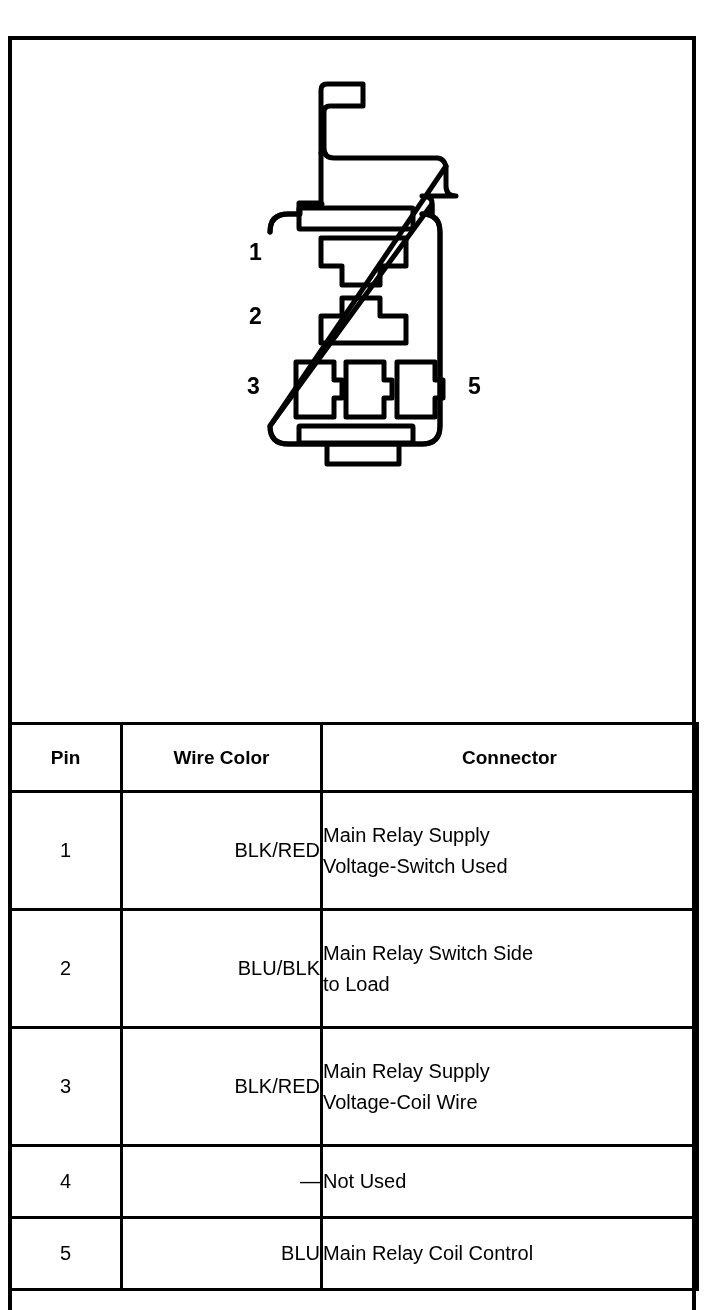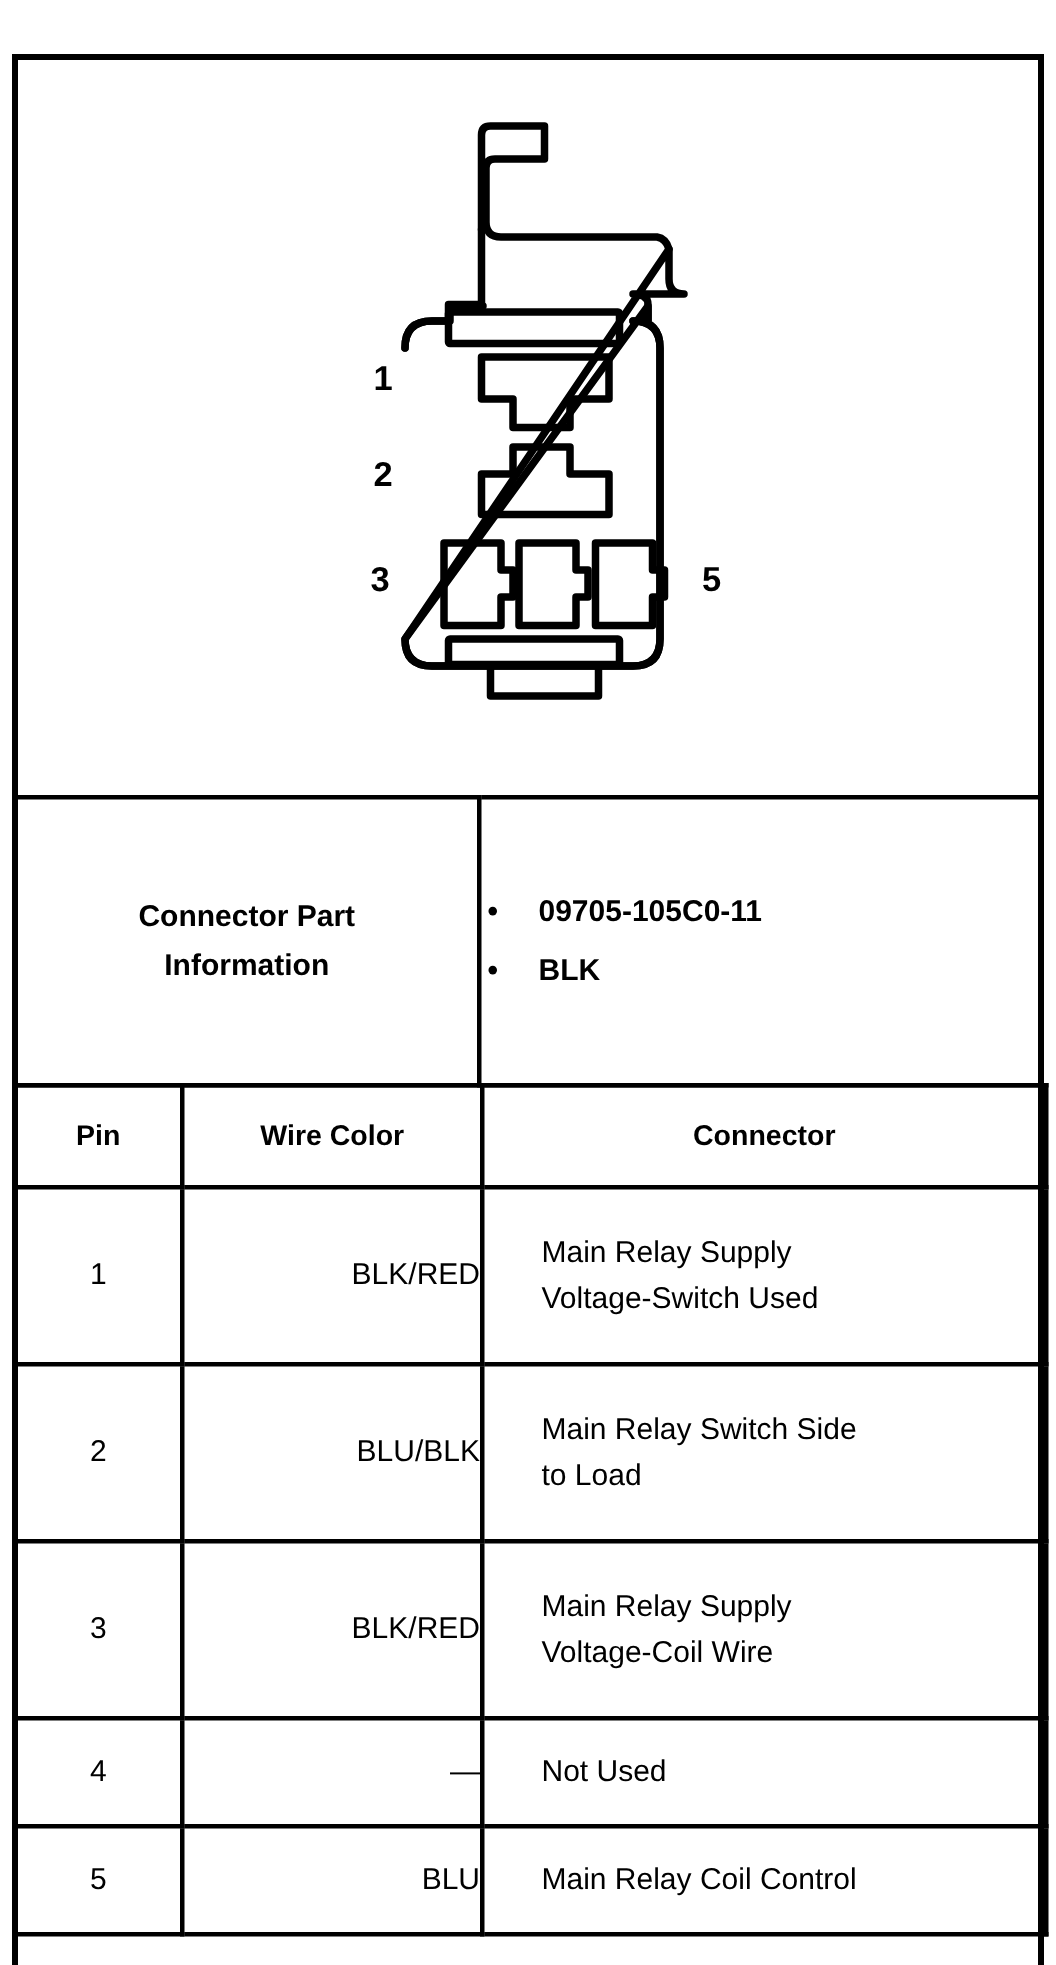--- a/index.html
+++ b/index.html
@@ -161,21 +161,21 @@
   .cell-wire {
     text-align: right;
     font-size: 20px;
   }
   .cell-func {
     text-align: left;
     font-size: 20px;
     line-height: 1.55;
     padding-left: 16px;
   }
-  .cell-func .fn-line { display: block; padding-left: 38px; }
+  .cell-func .fn-line { display: block; }
 </style>
 </head>
 <body>
 
 <div class="page">
 
 
   <div class="frame"></div>
 
   <div class="diagram-panel">
@@ -290,42 +290,20 @@
                  L 391 408"></path>
       </g>
     </svg>
 
     <div class="pin-label l1">1</div>
     <div class="pin-label l2">2</div>
     <div class="pin-label l3">3</div>
     <div class="pin-label l5">5</div>
   </div>
 
-  <table class="info-table">
-    <tbody>
-      <tr>
-        <td class="cpi-label-cell">
-          <div>Connector Part</div>
-          <div>Information</div>
-        </td>
-        <td class="cpi-value-cell">
-          <ul class="bullet-list">
-            <li>
-              <span class="bullet-dot">•</span>
-              <span>09705-105C0-11</span>
-            </li>
-            <li>
-              <span class="bullet-dot">•</span>
-              <span>BLK</span>
-            </li>
-          </ul>
-        </td>
-      </tr>
-    </tbody>
-  </table>
 
   <table class="pin-table">
     <colgroup>
       <col class="col-pin">
       <col class="col-wire">
       <col class="col-func">
     </colgroup>
     <thead>
       <tr>
         <th>Pin</th>

